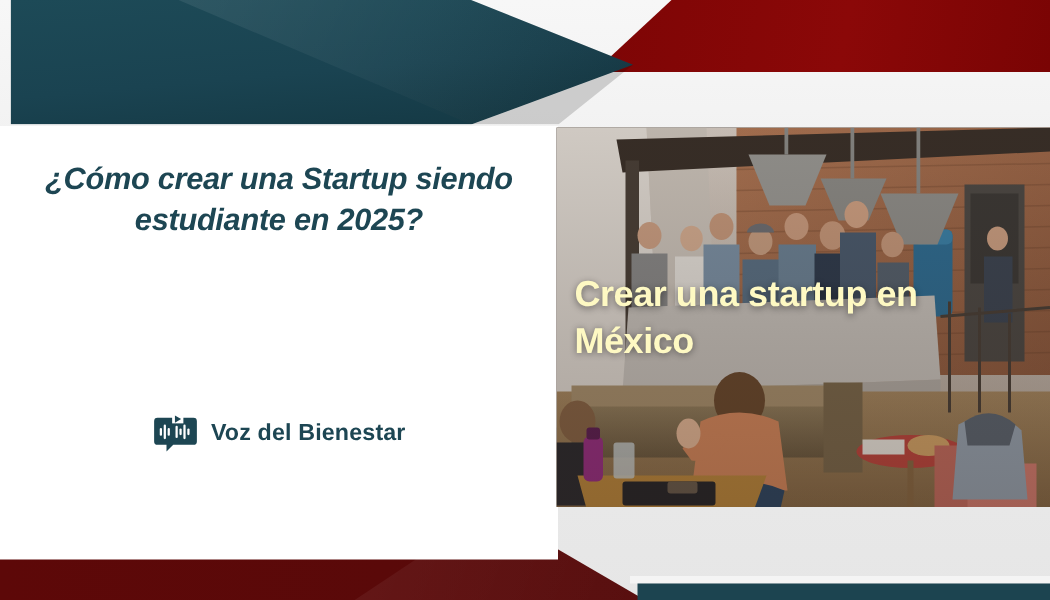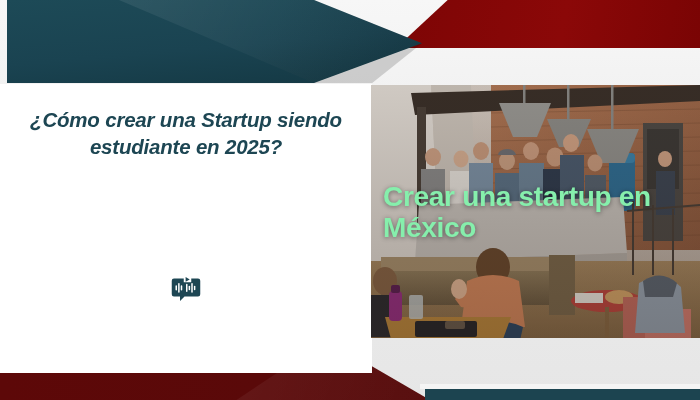--- a/index.html
+++ b/index.html
@@ -73,21 +73,21 @@
     position:absolute;left:371px;top:85px;width:329px;height:253px;
     overflow:hidden;z-index:4;background:#5c5148;
   }
   .photo svg{position:absolute;left:0;top:0;width:329px;height:253px;}
   .photo-shade{
     position:absolute;inset:0;
     background:linear-gradient(180deg,rgba(25,18,12,.10) 0%,rgba(30,20,14,.22) 55%,rgba(35,22,15,.30) 100%);
   }
   .photo-title{
     position:absolute;left:12px;top:96px;right:8px;
-    color:#86efac;font-size:28px;line-height:31px;font-weight:bold;
+    color:#fef9c3;font-size:24px;line-height:31px;font-weight:bold;
     letter-spacing:-.3px;
     text-shadow:0 1px 5px rgba(0,0,0,.45);
   }
 
   
   .bot-red{
     position:absolute;left:0;top:340px;width:430px;height:60px;z-index:3;
   }
   .bot-red .body{
     position:absolute;inset:0;
@@ -138,20 +138,21 @@
           <rect x="9.5" y="12" width="2" height="13" rx="1"></rect>
           <rect x="13" y="15" width="2" height="7" rx="1"></rect>
           <rect x="20" y="13" width="2" height="11" rx="1"></rect>
           <rect x="23.5" y="15.5" width="2" height="6" rx="1"></rect>
           <rect x="27" y="12" width="2" height="13" rx="1"></rect>
           <rect x="30.5" y="15.5" width="2" height="6" rx="1"></rect>
         </g>
         <path d="M17 2 h10 v9 h-10 z" fill="#ffffff"></path>
         <path d="M19.5 4 l5.5 3.2 l-5.5 3.2 z" fill="#1d4653"></path>
       </svg>
+      <span class="logo-text">Voz del Bienestar</span>
     </div>
   </div>
 
   <div class="photo">
     <svg viewBox="0 0 329 253" preserveAspectRatio="none">
       <defs>
         <linearGradient id="wallg" x1="0" y1="0" x2="0" y2="1">
           <stop offset="0" stop-color="#d9cfc6"></stop>
             <stop offset="1" stop-color="#bdb0a4"></stop>
         </linearGradient>

